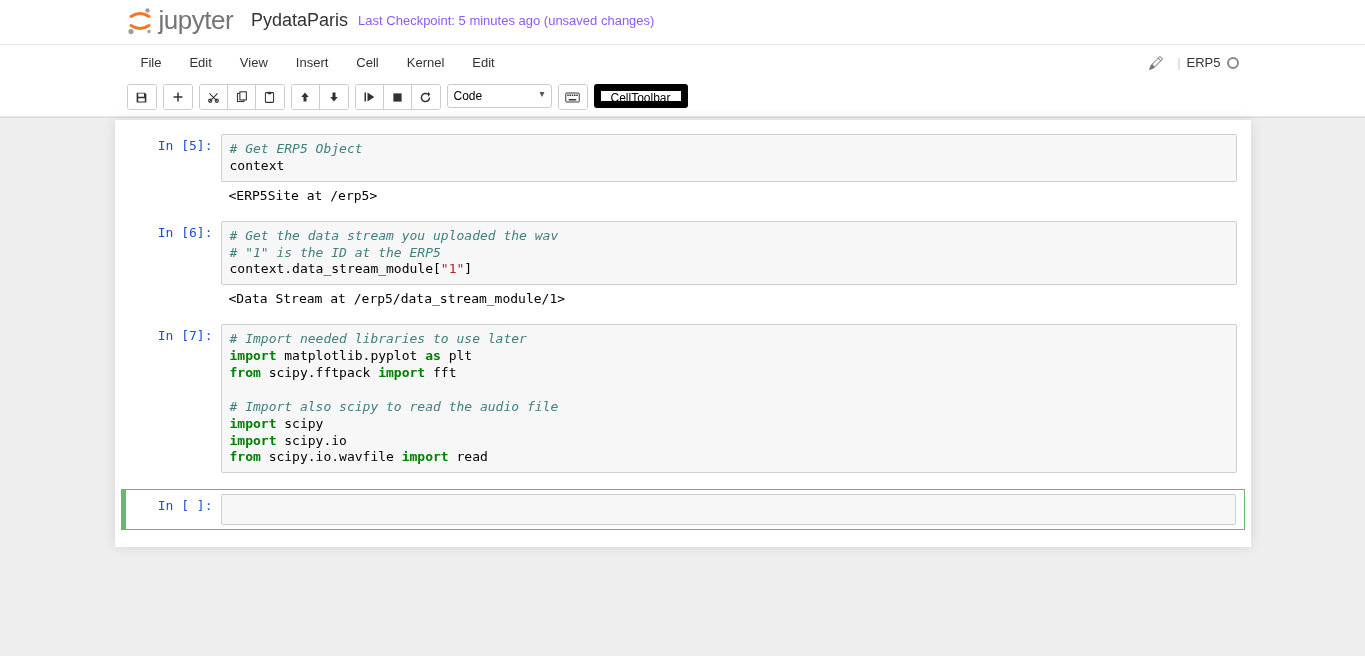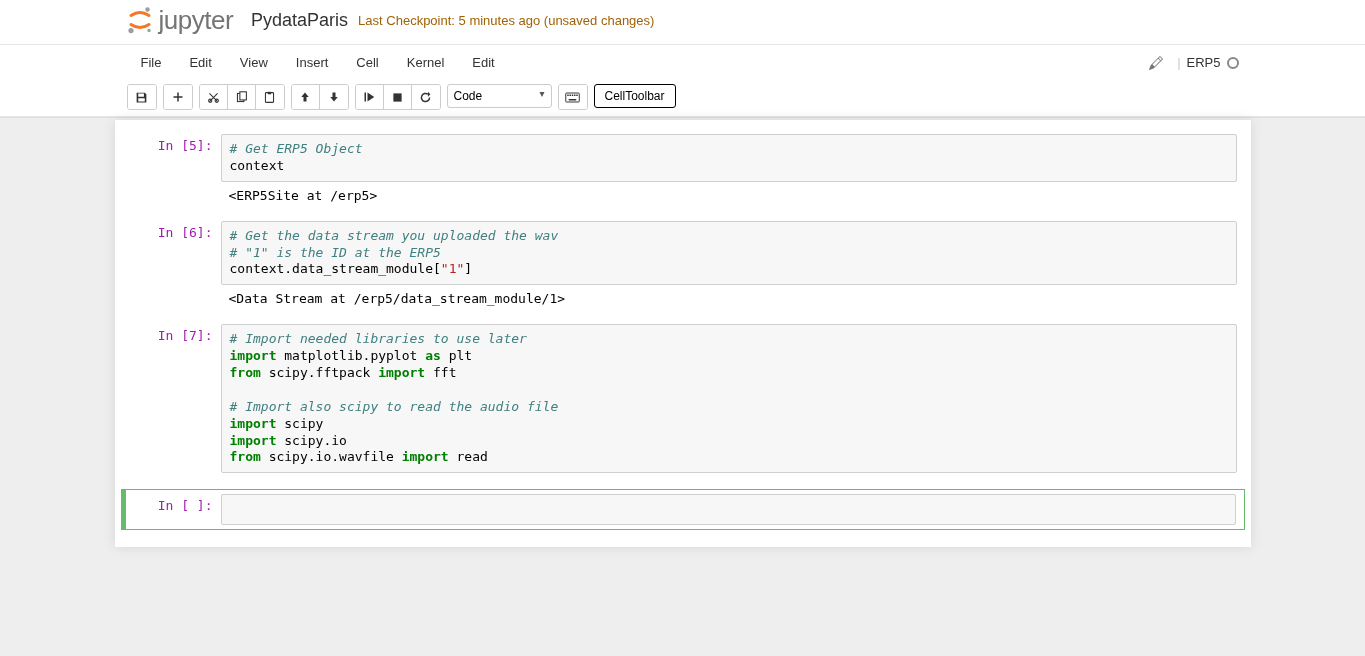--- a/index.html
+++ b/index.html
@@ -1,49 +1,49 @@
 <!DOCTYPE html>
 <html><head>
 <meta charset="utf-8">
 <style>
 * { box-sizing: border-box; margin: 0; padding: 0; }
 body { font-family: "Helvetica Neue", Helvetica, Arial, sans-serif; font-size: 13px; background: #fff; color: #000; }
 .header-bar { border-bottom: 1px solid #e7e7e7; padding: 5px 0 8px 0; }
 .header-inner { width: 1136px; margin: 0 auto; display: flex; align-items: center; padding-left: 10px; }
-.logo { display: flex; align-items: flex-start; }
+.logo { display: flex; align-items: flex-end; }
 .logo-icon { width: 30px; height: 30px; margin-right: 4px; }
 .logo-text { font-size: 26px; color: #757575; font-weight: 400; letter-spacing: -0.5px; }
 .nb-name { font-size: 18px; color: #333; margin-left: 18px; font-weight: 400; }
-.checkpoint { font-size: 13px; color: #a16207; margin-left: 10px; }
+.checkpoint { font-size: 13px; color: #8b5cf6; margin-left: 10px; }
 .menubar-wrap { border-bottom: 1px solid #e7e7e7; box-shadow: 0 1px 3px rgba(0,0,0,0.05); }
 .menubar { width: 1136px; margin: 0 auto; }
 .menu-row { display: flex; align-items: center; padding: 2px 12px; }
 .menu-items { display: flex; }
 .menu-item { padding: 8px 14px; color: #333; cursor: pointer; font-size: 13px; }
 .menu-spacer { flex: 1; }
 .kernel-indicator { display: flex; align-items: center; color: #777; font-size: 13px; }
 .pencil-icon { margin-right: 8px; color: #777; }
 .kernel-sep { color: #ccc; margin: 0 6px; }
 .kernel-name { color: #333; margin-right: 6px; }
 .kernel-circle { width: 12px; height: 12px; border: 2px solid #888; border-radius: 50%; display: inline-block; }
 .toolbar-row { display: flex; padding: 4px 12px 6px 12px; gap: 6px; flex-wrap: wrap; }
 .tb-group { display: flex; border: 1px solid #ccc; border-radius: 3px; overflow: hidden; }
 .tb-btn { width: 28px; height: 24px; display: flex; align-items: center; justify-content: center; background: #fff; border: none; border-right: 1px solid #ccc; cursor: pointer; color: #333; font-size: 12px; }
 .tb-btn:last-child { border-right: none; }
 .tb-select { height: 24px; border: 1px solid #ccc; border-radius: 3px; padding: 0 22px 0 6px; font-size: 12px; background: #fff; min-width: 105px; appearance: none; position: relative; }
 .select-wrap { position: relative; display: inline-block; }
 .select-wrap::after { content: "▾"; position: absolute; right: 7px; top: 4px; color: #555; font-size: 10px; pointer-events: none; }
-.tb-celltoolbar { height: 24px; border: 1px solid #000000; border-radius: 3px; padding: 0 10px; font-size: 12px; background: #fff; cursor: pointer; }
+.tb-celltoolbar { height: 24px; border: 7px solid #000000; border-radius: 3px; padding: 0 10px; font-size: 12px; background: #fff; cursor: pointer; }
 .notebook-bg { background: #eee; padding: 0; min-height: 547px; border-top: 1px solid #ddd; }
 .notebook-container { width: 1136px; margin: 0 auto; background: #fff; box-shadow: 0 0 12px rgba(0,0,0,0.1); padding: 0 6px 15px 6px; }
 .cell-container { padding: 0; }
 .cell { display: flex; margin: 2px 0; padding: 4px 0; }
 .cell.selected { border: 1px solid #66bb6a; border-left: 5px solid #66bb6a; }
 .prompt-col { width: 100px; flex-shrink: 0; text-align: right; padding: 4px 8px 0 0; font-family: monospace; font-size: 13px; }
-.prompt-in { color: #a21caf; }
+.prompt-in { color: #1d4ed8; }
 .cell-body { flex: 1; padding-right: 8px; }
 .input-area { border: 1px solid #cfcfcf; background: #f7f7f7; border-radius: 2px; padding: 6px 8px; font-family: monospace; font-size: 13px; line-height: 1.3; white-space: pre; overflow-x: auto; }
 .output-area { padding: 6px 8px; font-family: monospace; font-size: 13px; white-space: pre; line-height: 1.3; }
 .code-comment { color: #408080; font-style: italic; }
 .code-kw { color: #008000; font-weight: bold; }
 .code-str { color: #BA2121; }
 .code-name { color: #000; }
 svg { display: block; }
 </style>
 </head>

